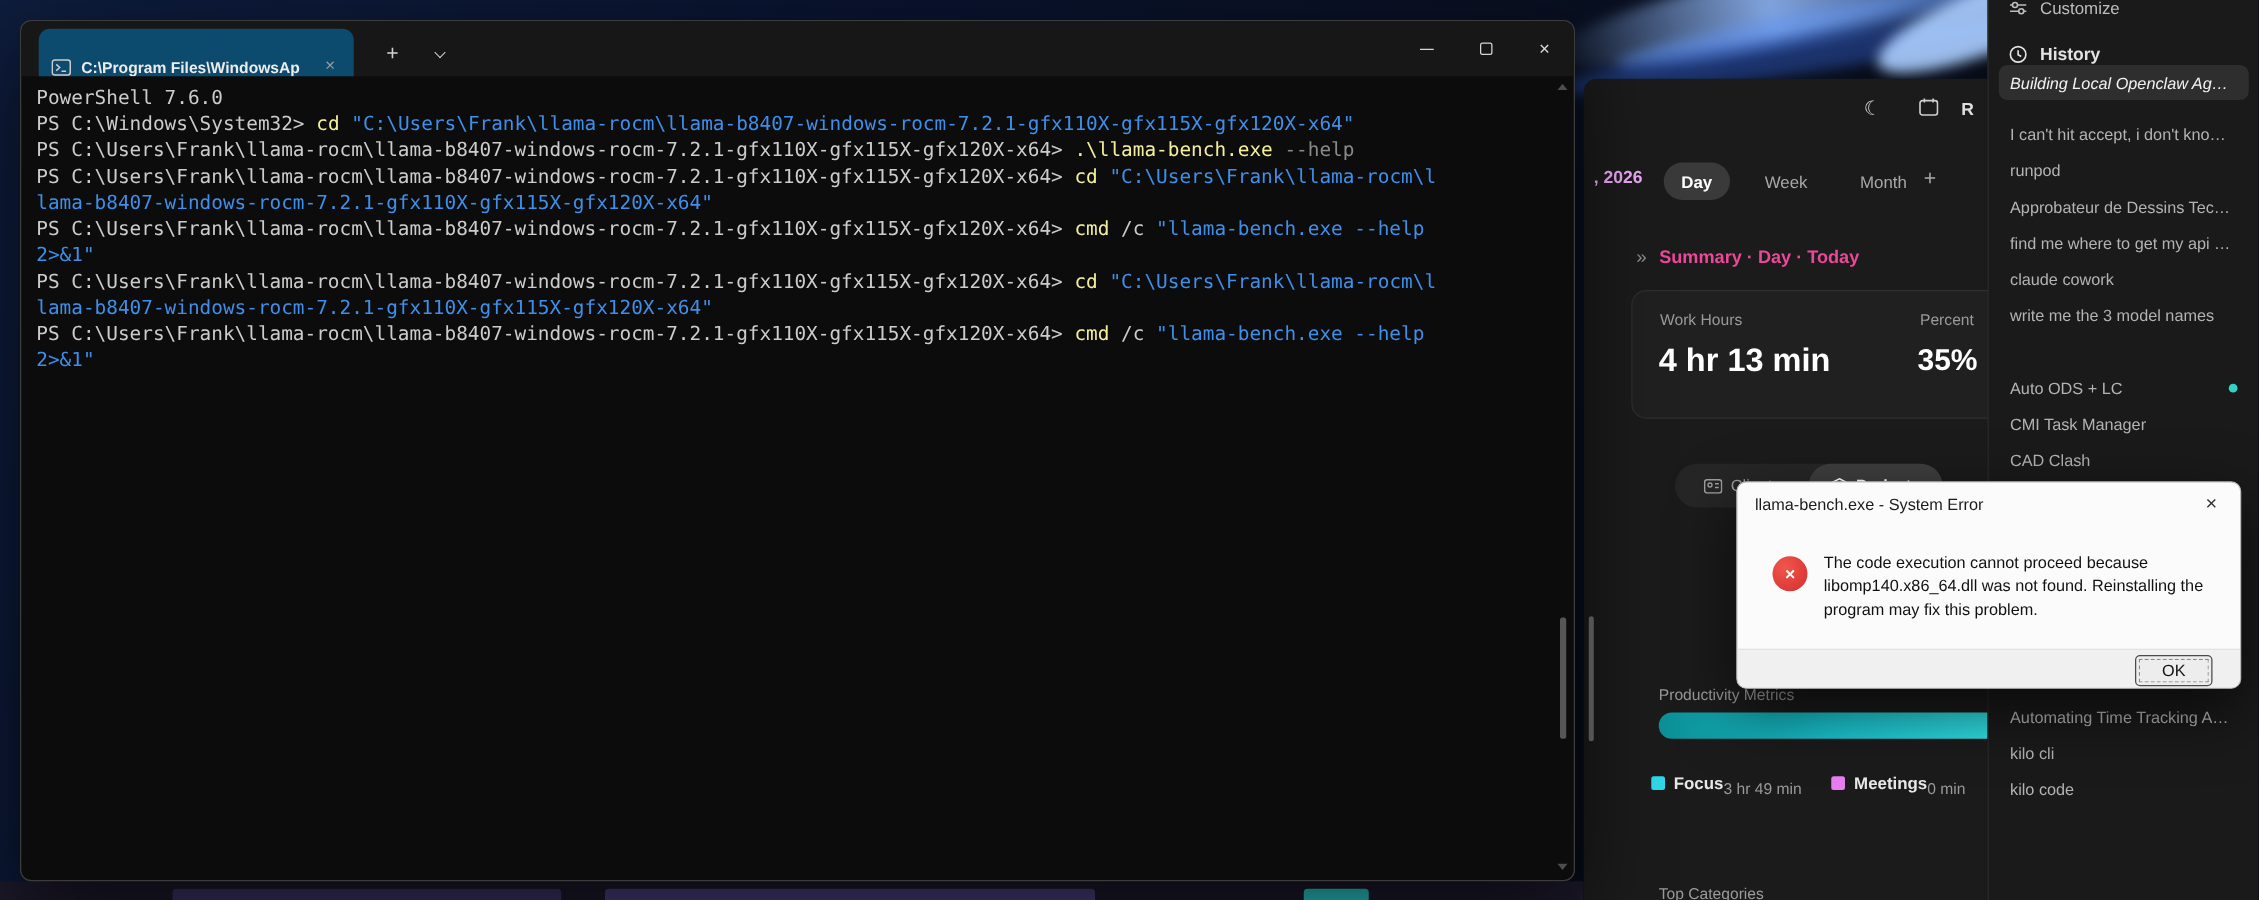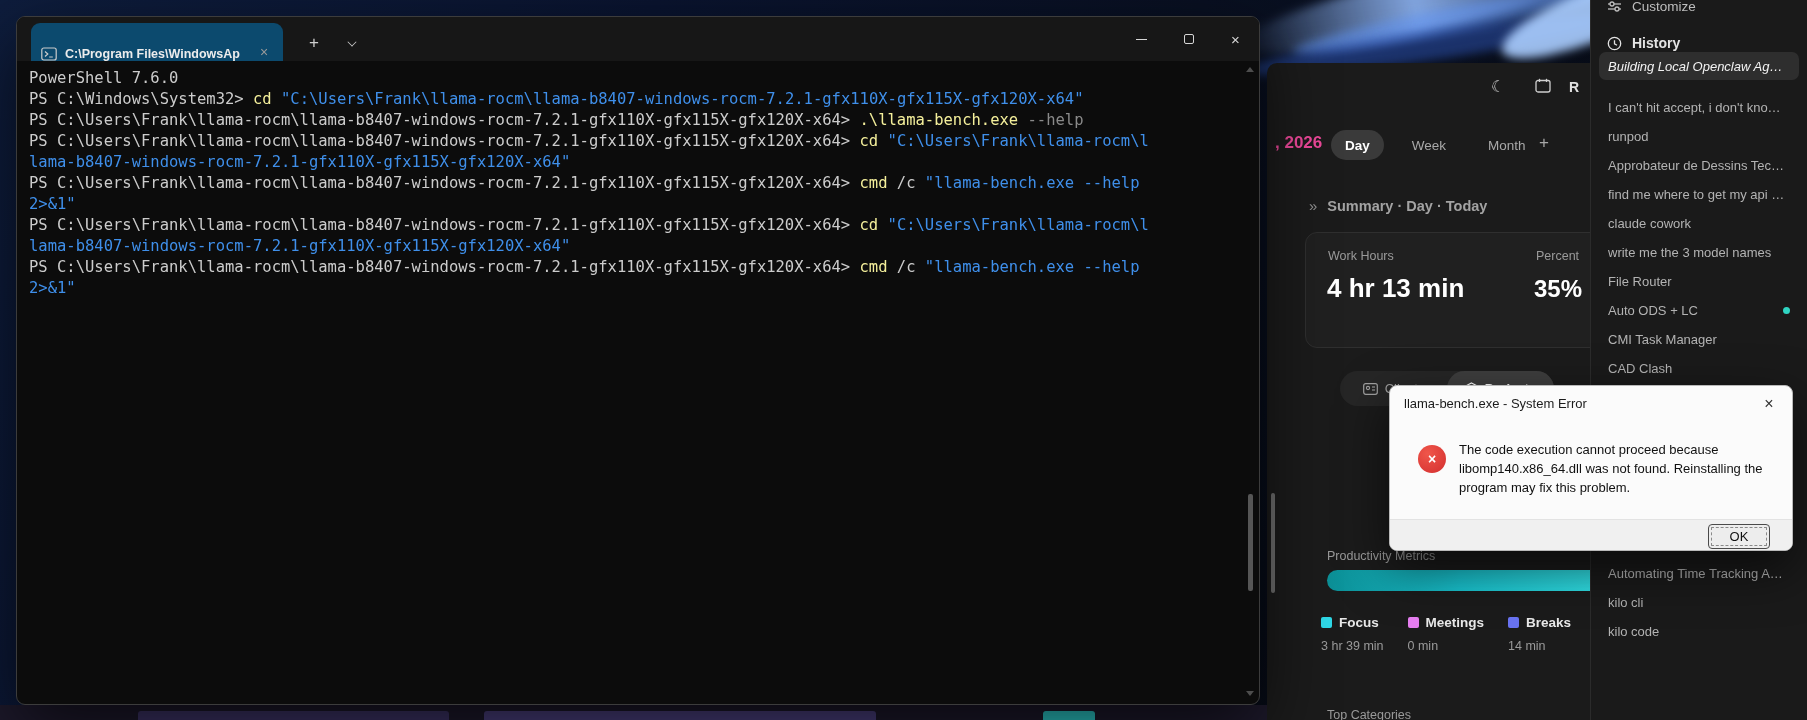--- a/index.html
+++ b/index.html
@@ -20,46 +20,46 @@
   .timeline-strip { position:absolute; left:0; top:705px; width:1267px; height:15px; background:#1d192b; z-index:5; overflow:hidden; }
   .timeline-bar { position:absolute; top:6px; height:14px; border-radius:3px 3px 0 0; }
 
   
   .app-panel { position:absolute; left:1267px; top:63px; width:323px; height:657px; background:#1b1b1b;
     border-top-left-radius:10px; z-index:10; }
   .app-panel .abs { position:absolute; }
   .icon-moon { left:224px; top:14px; font-family:"DejaVu Sans",sans-serif; font-size:16px; color:#cfcfcf; }
   .icon-cal { left:268px; top:15px; }
   .header-letter { left:302px; top:16px; font-size:14px; font-weight:700; color:#e0e0e0; }
-  .date-text { left:8px; top:70px; font-size:17px; font-weight:700; color:#ec4899; white-space:nowrap; }
+  .date-text { left:8px; top:70px; font-size:14px; font-weight:700; color:#f0abfc; white-space:nowrap; }
   .view-tabs { left:64px; top:67px; display:flex; align-items:center; gap:14px; }
   .view-tab { height:30px; padding:0 14px; border:none; border-radius:16px; background:transparent; color:#a8a8a8;
     font:13.5px "Liberation Sans",sans-serif; cursor:default; }
   .view-tab.active { background:#3a3a3a; color:#fff; font-weight:700; }
   .add-view-btn { left:272px; top:70px; color:#a8a8a8; font-size:17px; background:none; border:none; }
   .summary-row { left:42px; top:134px; display:flex; align-items:center; gap:10px; white-space:nowrap; }
   .dbl-chevron { color:#8f8f8f; font-size:15px; }
-  .summary-title { font-size:14.5px; font-weight:700; color:#a3a3a3;text-align:right; }
-
-  .work-card { left:38px; top:169px; width:304px; height:116px; background:#202020; border:1px solid #2f2f2f; border-radius:12px; }
+  .summary-title { font-size:14.5px; font-weight:700; color:#ec4899;text-align:right; }
+
+  .work-card { left:38px; top:169px; width:304px; height:103px; background:#202020; border:1px solid #2f2f2f; border-radius:12px; }
   .wc-label { left:22px; top:16px; font-size:12.5px; color:#9a9a9a; }
   .wc-pct-label { left:230px; top:16px; font-size:12.5px; color:#9a9a9a; white-space:nowrap; }
   .wc-value { left:21px; top:40px; font-size:26px; font-weight:700; color:#fff; white-space:nowrap; }
   .wc-pct { left:228px; top:42px; font-size:24px; font-weight:700; color:#fff; }
 
   .toggle { left:73px; top:308px; width:214px; height:35px; background:#262626; border-radius:18px; display:flex; }
   .toggle-half { flex:1; display:flex; align-items:center; justify-content:center; gap:7px; color:#a0a0a0;
     font-size:13px; border-radius:18px; }
   .toggle-half.active { background:#3e3e3e; color:#fff; font-weight:600; }
 
   .prod-label { left:60px; top:486px; font-size:12.5px; color:#9a9a9a; white-space:nowrap; }
   .prod-bar { left:60px; top:507px; width:295px; height:21px; border-radius:11px;
     background:linear-gradient(90deg,#0c8f96 0%,#19c3cf 45%,#35e6ea 100%); }
   .legend { left:54px; top:552px; display:flex; gap:24px; }
-  .legend-item { display:flex; flex-direction:column; }
+  .legend-item { display:flex; flex-direction:row; }
   .legend-row { display:flex; align-items:center; gap:7px; }
   .legend-square { width:11px; height:11px; border-radius:2px; }
   .legend-name { font-size:13.5px; font-weight:600; color:#e8e8e8; white-space:nowrap; }
   .legend-time { font-size:12.5px; color:#9a9a9a; margin-top:9px; white-space:nowrap; }
   .top-cats { left:60px; top:645px; font-size:12.5px; color:#9a9a9a; white-space:nowrap; }
   .app-scrollbar { left:4px; top:430px; width:4px; height:100px; background:#6f6f6f; border-radius:2px; }
 
   
   .sidebar { position:absolute; right:0; top:0; width:217px; height:720px; background:#1a1a1a;
     border-left:1px solid #2b2b2b; z-index:20; }
@@ -183,21 +183,21 @@
     </div>
 
     <span class="abs prod-label">Productivity Metrics</span>
     <div class="abs prod-bar"></div>
     <div class="abs legend">
         <div class="legend-item">
           <div class="legend-row">
             <span class="legend-square" style="background: rgb(47, 217, 232);"></span>
             <span class="legend-name">Focus</span>
           </div>
-          <div class="legend-time">3 hr 39 min</div>
+          <div class="legend-time">3 hr 49 min</div>
         </div>
         <div class="legend-item">
           <div class="legend-row">
             <span class="legend-square" style="background: rgb(230, 126, 240);"></span>
             <span class="legend-name">Meetings</span>
           </div>
           <div class="legend-time">0 min</div>
         </div>
         <div class="legend-item">
           <div class="legend-row">
@@ -242,23 +242,20 @@
           <span class="hist-label">Approbateur de Dessins Tec…</span>
         </div>
         <div class="hist-item" style="top: 180px;">
           <span class="hist-label">find me where to get my api …</span>
         </div>
         <div class="hist-item" style="top: 209px;">
           <span class="hist-label">claude cowork</span>
         </div>
         <div class="hist-item" style="top: 238px;">
           <span class="hist-label">write me the 3 model names</span>
-        </div>
-        <div class="hist-item" style="top: 267px;">
-          <span class="hist-label">File Router</span>
         </div>
         <div class="hist-item" style="top: 296px;">
           <span class="hist-label">Auto ODS + LC</span>
           <span class="hist-dot"></span>
         </div>
         <div class="hist-item" style="top: 325px;">
           <span class="hist-label">CMI Task Manager</span>
         </div>
         <div class="hist-item" style="top: 354px;">
           <span class="hist-label">CAD Clash</span>

